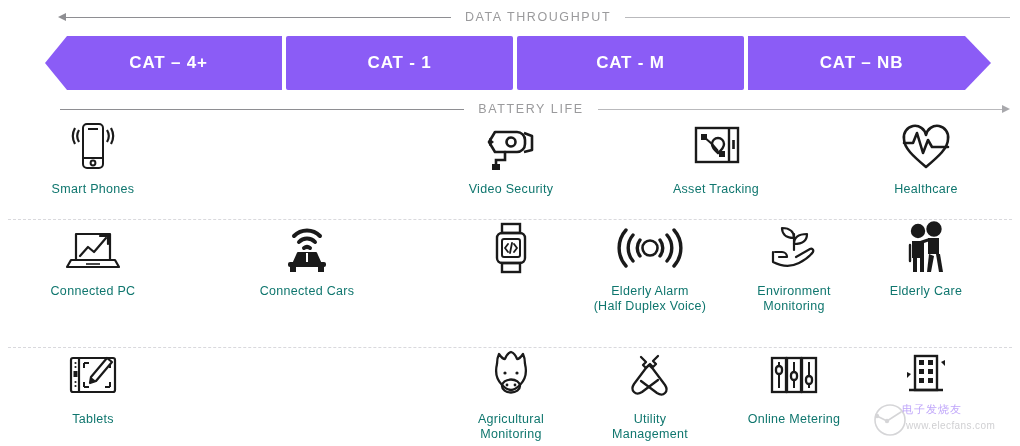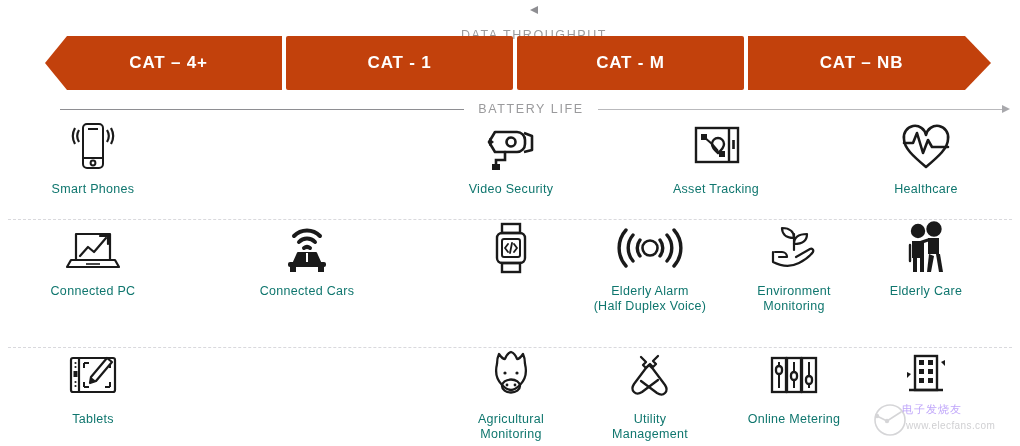--- a/index.html
+++ b/index.html
@@ -18,21 +18,20 @@
 
   
   .axis-top {
     position: absolute;
     left: 58px;
     top: 6px;
     width: 952px;
     height: 22px;
     display: flex;
     align-items: center;
-    flex-direction: column;
   }
   .axis-bottom {
     position: absolute;
     left: 60px;
     top: 98px;
     width: 950px;
     height: 22px;
     display: flex;
     align-items: center;
   }
@@ -70,21 +69,21 @@
     position: absolute;
     left: 55px;
     top: 36px;
     width: 920px;
     height: 54px;
     display: flex;
     gap: 4px;
   }
   .cat-seg {
     flex: 1 1 0;
-    background: #c2410c;
+    background: #8b5cf6;
     display: flex;
     align-items: center;
     justify-content: center;
     position: relative;
     border-radius: 2px;
   }
   .cat-seg.first {
     clip-path: polygon(22px 0, 100% 0, 100% 100%, 22px 100%, 0 50%);
     border-radius: 0;
     margin-left: -10px;

